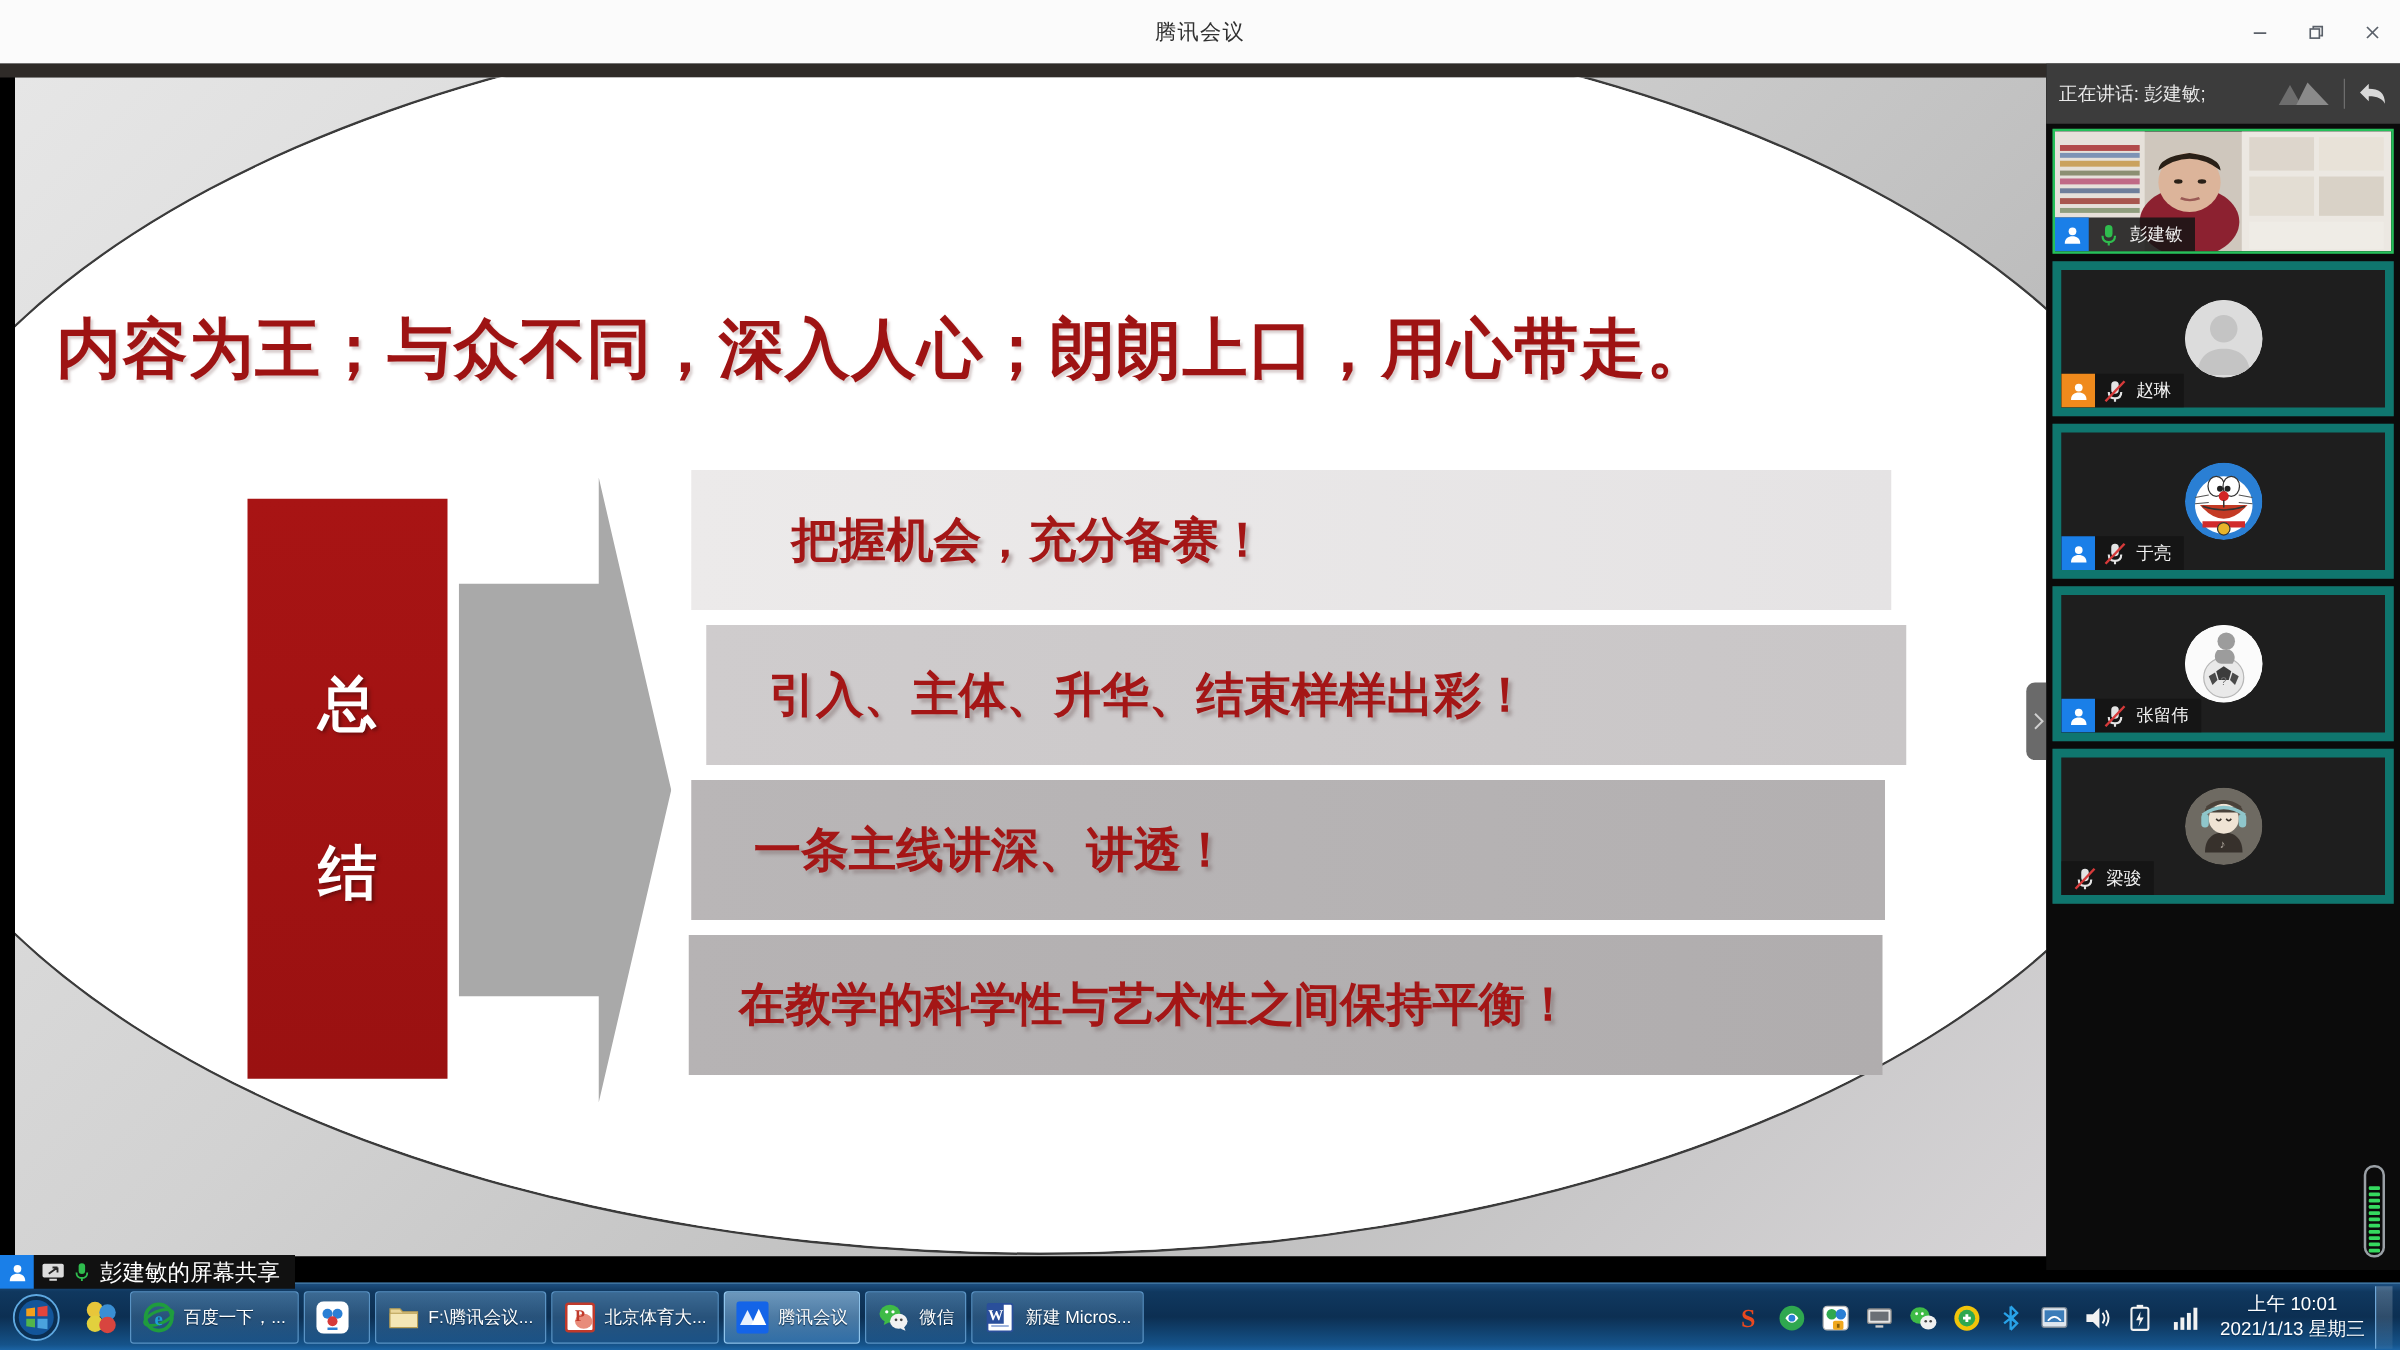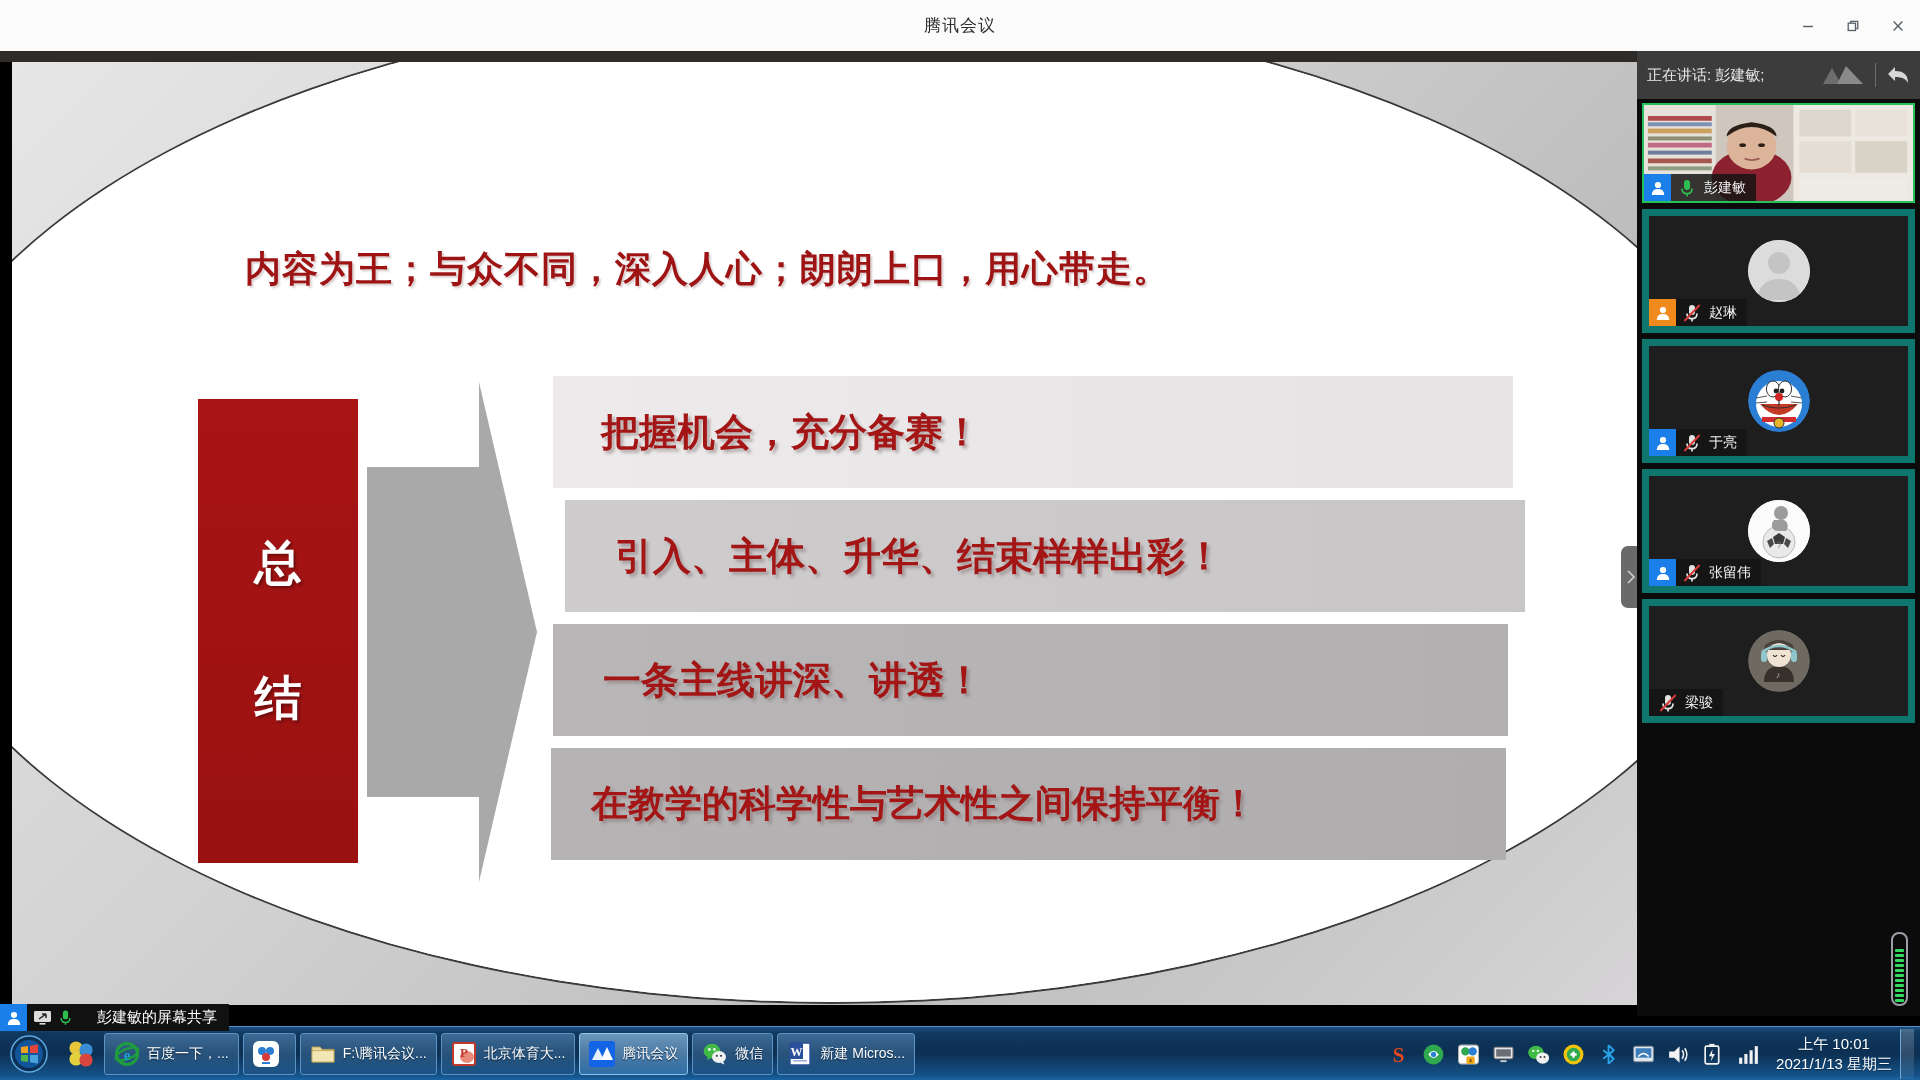--- a/index.html
+++ b/index.html
@@ -24,35 +24,35 @@
 
   .slide{ position:absolute; left:12px; top:11px; width:1625px; height:943px;
     background:linear-gradient(135deg,#e6e6e6 0%,#d2d2d2 40%,#bdbdbd 70%,#d6d4d6 100%);
     overflow:hidden; }
   .lens{ position:absolute; left:-120px; top:-58px; width:1880px; height:1000px;
     border-radius:50%; background:#fff; border:2px solid #3b3b3b; }
   .lens::after{ content:""; position:absolute; inset:0; border-radius:50%;
     box-shadow:inset 0 0 0 1px rgba(255,255,255,.9); }
 
   .slide-head{ position:absolute; left:0; top:183px; width:1391px; text-align:center;
-    font-size:36px; font-weight:bold; color:#9e1313; letter-spacing:1px;
+    font-size:52px; font-weight:bold; color:#9e1313; letter-spacing:1px;
     text-shadow:2px 2px 2px rgba(150,120,120,.35); white-space:nowrap; }
 
   .redbox{ position:absolute; left:186px; top:337px; width:160px; height:464px;
     background:linear-gradient(180deg,#a81414,#9a1111); display:flex; flex-direction:column;
     align-items:center; justify-content:center; gap:72px; }
   .redbox span{ color:#fff; font-size:47px; font-weight:bold;
     text-shadow:2px 2px 3px rgba(0,0,0,.35); }
 
   .arrow{ position:absolute; left:355px; top:320px; width:170px; height:500px; }
 
   .bars{ position:absolute; left:541px; top:314px; width:960px; }
   .bar{ position:relative; height:112px; margin-bottom:12px; display:flex; align-items:center; }
   .bar .btext{ font-size:38px; font-weight:bold; color:#a41616;
-    text-shadow:3px 3px 3px rgba(120,100,100,.45); padding-left:48px; white-space:nowrap; }
+    text-shadow:3px 3px 3px rgba(120,100,100,.45); padding-left:80px; white-space:nowrap; }
   .bar.b1{ background:linear-gradient(90deg,#eceaea,#e5e3e4); width:960px; }
   .bar.b2{ background:linear-gradient(90deg,#cfcccd,#c9c6c7); width:960px; margin-left:12px; }
   .bar.b3{ background:linear-gradient(90deg,#b9b6b7,#b3b0b1); width:955px; }
   .bar.b4{ background:linear-gradient(90deg,#b6b3b4,#b0adae); width:955px; margin-left:-2px; }
   .bar.b2 .btext,.bar.b3 .btext{ padding-left:50px; }
   .bar.b4 .btext{ padding-left:40px; font-size:37px; }
 
   
   .sidebar{ position:absolute; left:1637px; top:0; width:283px; height:965px;
     background:#0b0b0b; }
@@ -84,21 +84,21 @@
     justify-content:center; }
 
   .meter{ position:absolute; right:12px; bottom:10px; width:17px; height:74px;
     border:2px solid #9aa0a6; border-radius:8px; padding:2px; display:flex;
     flex-direction:column-reverse; gap:2px; }
   .meter i{ display:block; height:3px; background:#35d95f; border-radius:1px; }
 
   
   .sharetag{ position:absolute; left:0; top:1004px; height:27px; display:flex;
     align-items:center; background:#111; padding-right:12px; z-index:40; }
-  .sharetag .txt{ color:#fff; font-size:15px; margin-left:22px; white-space:nowrap; }
+  .sharetag .txt{ color:#fff; font-size:18px; margin-left:5px; white-space:nowrap; }
 
   .taskbar{ position:absolute; left:0; top:1026px; width:1920px; height:54px;
     background:linear-gradient(180deg,#1d4f80 0%,#10385f 12%,#0c2f52 50%,#15538a 92%,#1c64a4 100%);
     border-top:1px solid #4f91c9; display:flex; align-items:center; }
   .startorb{ width:58px; height:50px; display:flex; align-items:center; justify-content:center; }
   .qlaunch{ width:46px; height:50px; display:flex; align-items:center; justify-content:center; }
   .tbtn{ height:42px; min-width:58px; margin-right:4px; border:1px solid #5a93c4;
     border-radius:3px; background:linear-gradient(180deg,rgba(120,175,220,.42),rgba(35,85,135,.42));
     display:flex; align-items:center; padding:0 9px; gap:7px; }
   .tbtn.active{ background:linear-gradient(180deg,rgba(170,215,250,.60),rgba(70,135,195,.55));

